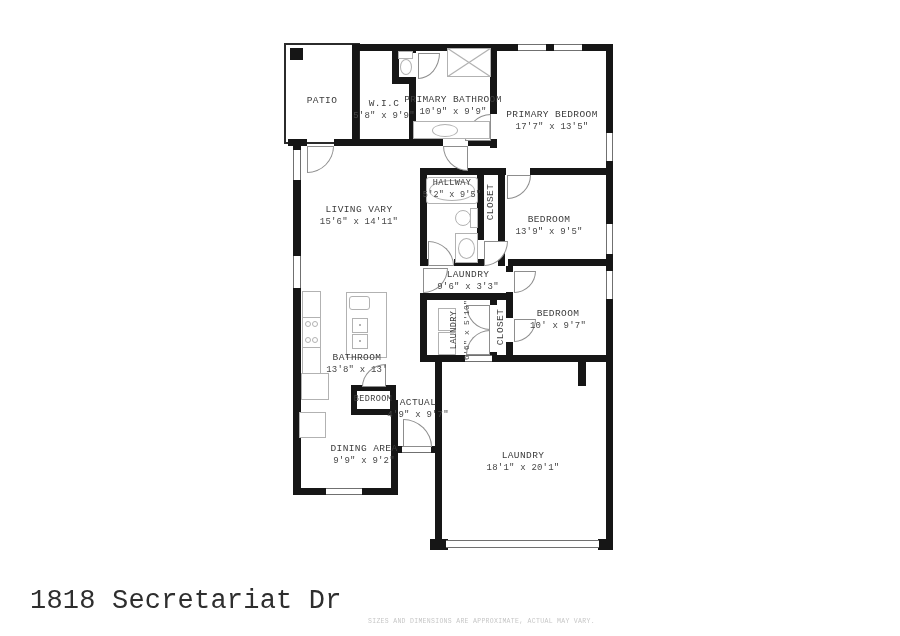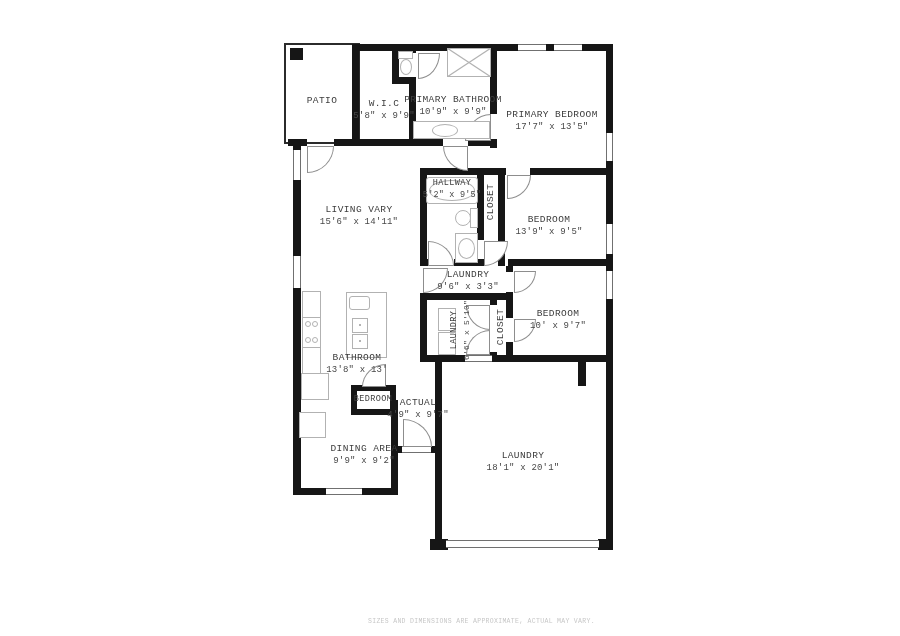--- a/index.html
+++ b/index.html
@@ -195,14 +195,15 @@
   </div>
   <div class="lbl" style="left:348px;top:455px;margin-left:16px;">
     <div class="nm">DINING AREA</div>
     <div class="dm">9'9" x 9'2"</div>
   </div>
   <div class="lbl" style="left:523px;top:462px;">
     <div class="nm">LAUNDRY</div>
     <div class="dm">18'1" x 20'1"</div>
   </div>
 
+  <div class="addr">1818 Secretariat Dr</div>
   <div class="disc">SIZES AND DIMENSIONS ARE APPROXIMATE, ACTUAL MAY VARY.</div>
 </div>
 
 </body></html>

